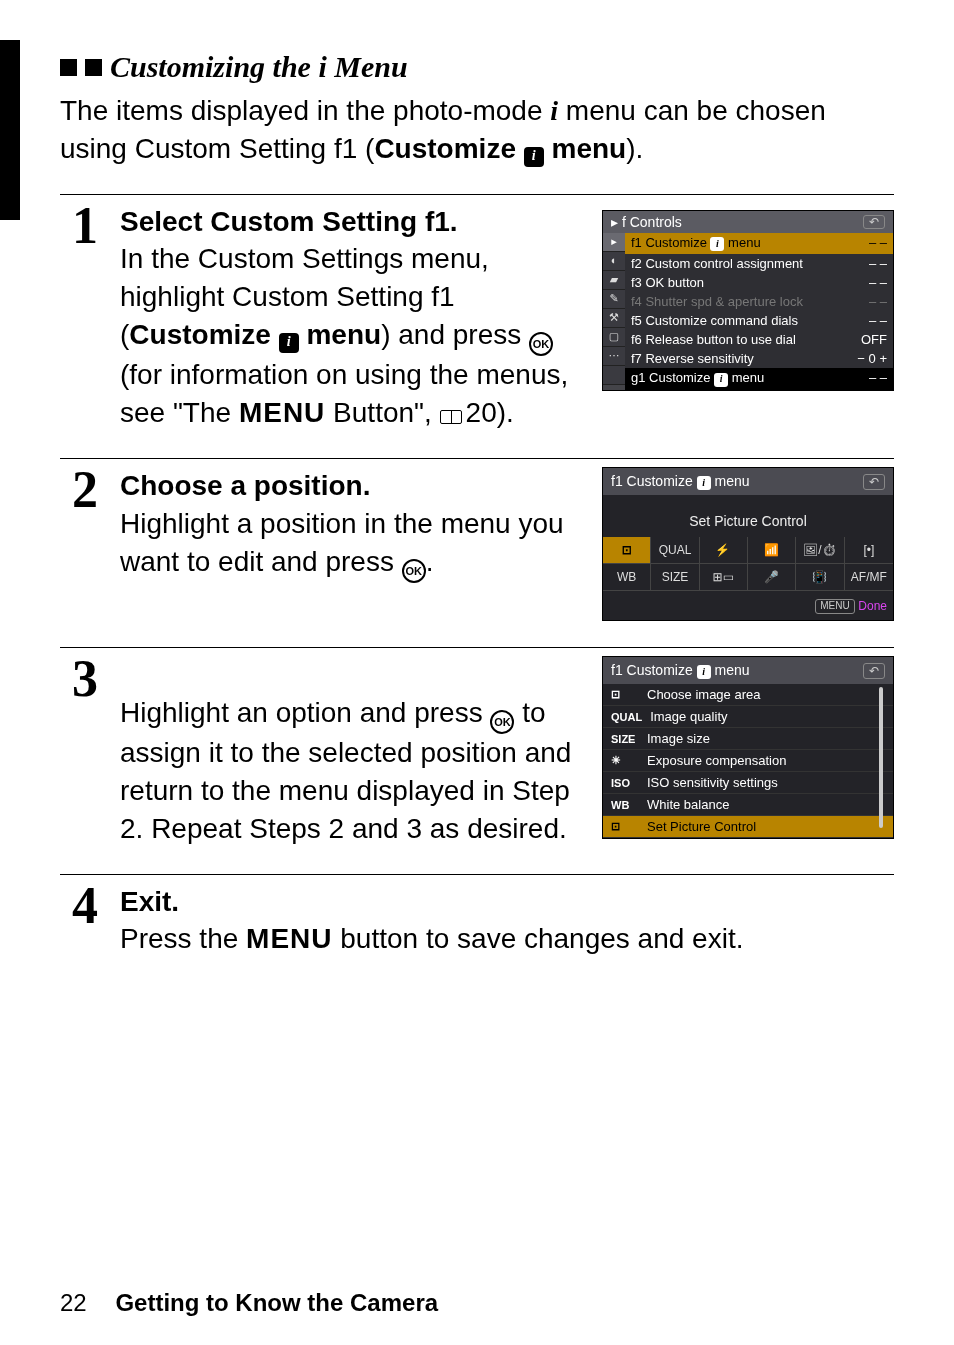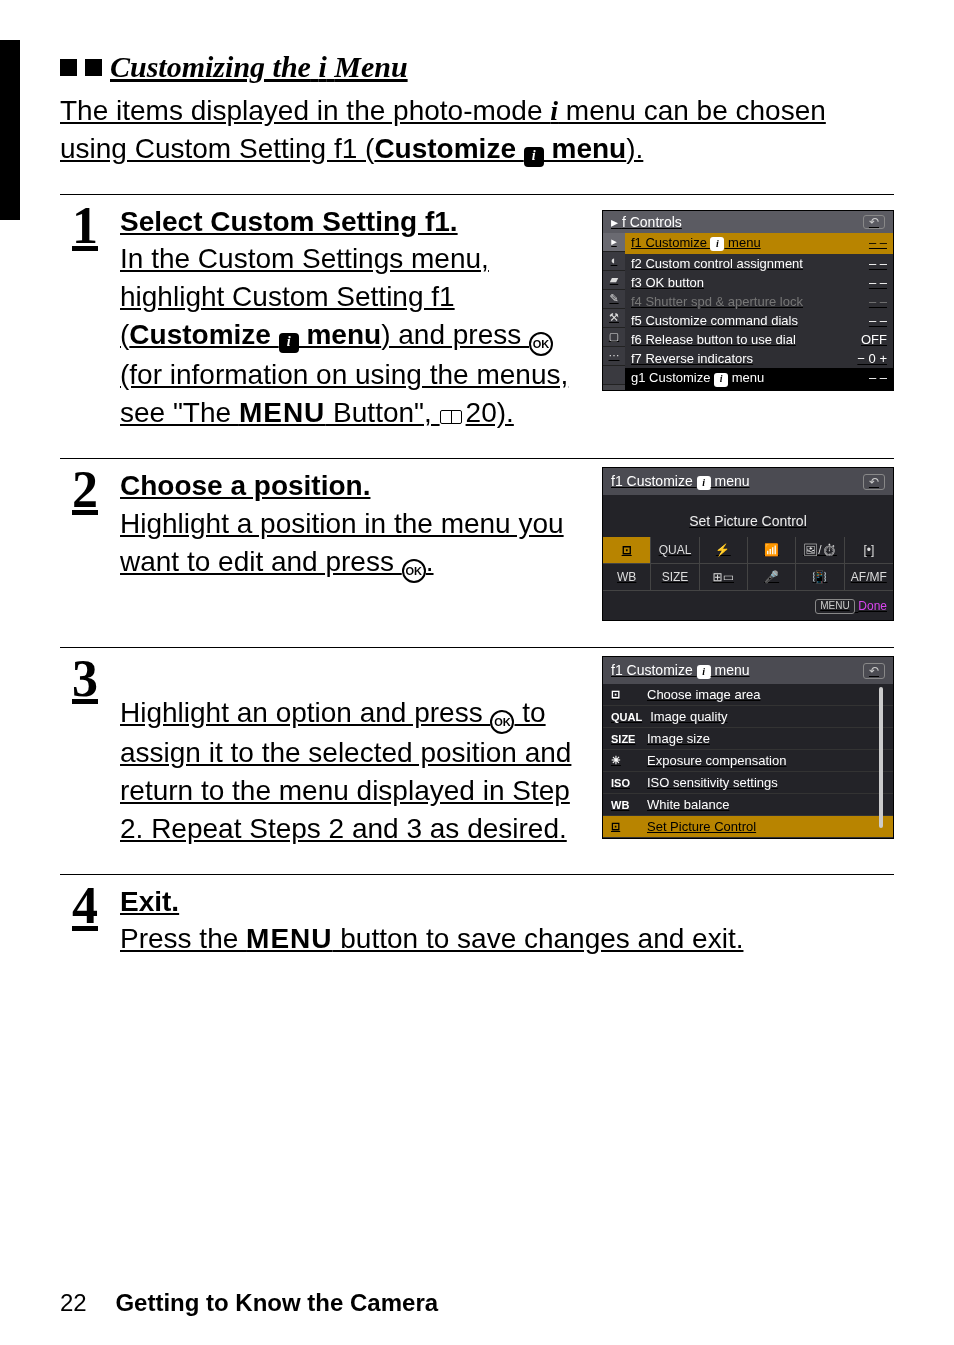--- a/index.html
+++ b/index.html
@@ -1,17 +1,17 @@
 <!DOCTYPE html>
 <html><head>
 <meta charset="utf-8">
 <style>
   * { box-sizing: border-box; margin: 0; padding: 0; }
   html, body { width: 954px; height: 1345px; background: #fff; font-family: "Segoe UI", Arial, sans-serif; color: #000; }
-  .page { position: relative; width: 954px; height: 1345px; padding: 50px 60px 24px 60px; text-decoration: underline; }
+  .page { position: relative; width: 954px; height: 1345px; padding: 50px 60px 24px 60px; }
   .black-tab { position: absolute; left: 0; top: 40px; width: 20px; height: 180px; background: #000; }
 
   .h-row { display: flex; align-items: center; gap: 6px; }
   .sq { display: inline-block; width: 17px; height: 17px; background: #000; margin-right: 2px; }
   .h-title { font-family: Georgia, "Times New Roman", serif; font-style: italic; font-weight: 700; font-size: 30px; letter-spacing: 0; }
   .para { font-size: 28px; line-height: 1.35; margin-top: 8px; }
 
   .step { border-top: 1.5px solid #000; margin-top: 26px; padding-top: 8px; display: grid; grid-template-columns: 50px 1fr 310px; column-gap: 10px; }
   .step.noimg { grid-template-columns: 50px 1fr 0; }
   .step-num { font-family: Georgia, "Times New Roman", serif; font-size: 52px; font-weight: 700; line-height: 0.9; text-align: center; }
@@ -125,21 +125,21 @@
               </div>
               <div class="rowi">
                 <span>f5 Customize command dials</span>
                 <span class="v">– –</span>
               </div>
               <div class="rowi">
                 <span>f6 Release button to use dial</span>
                 <span class="v">OFF</span>
               </div>
               <div class="rowi">
-                <span>f7 Reverse indicators</span>
+                <span>f7 Reverse sensitivity</span>
                 <span class="v">− 0 +</span>
               </div>
               <div class="foot-row">
                 <span>g1 Customize <span class="i-badge-w">i</span> menu</span>
                 <span class="v">– –</span>
               </div>
             </div>
         </div>
       </div>
     </div>

